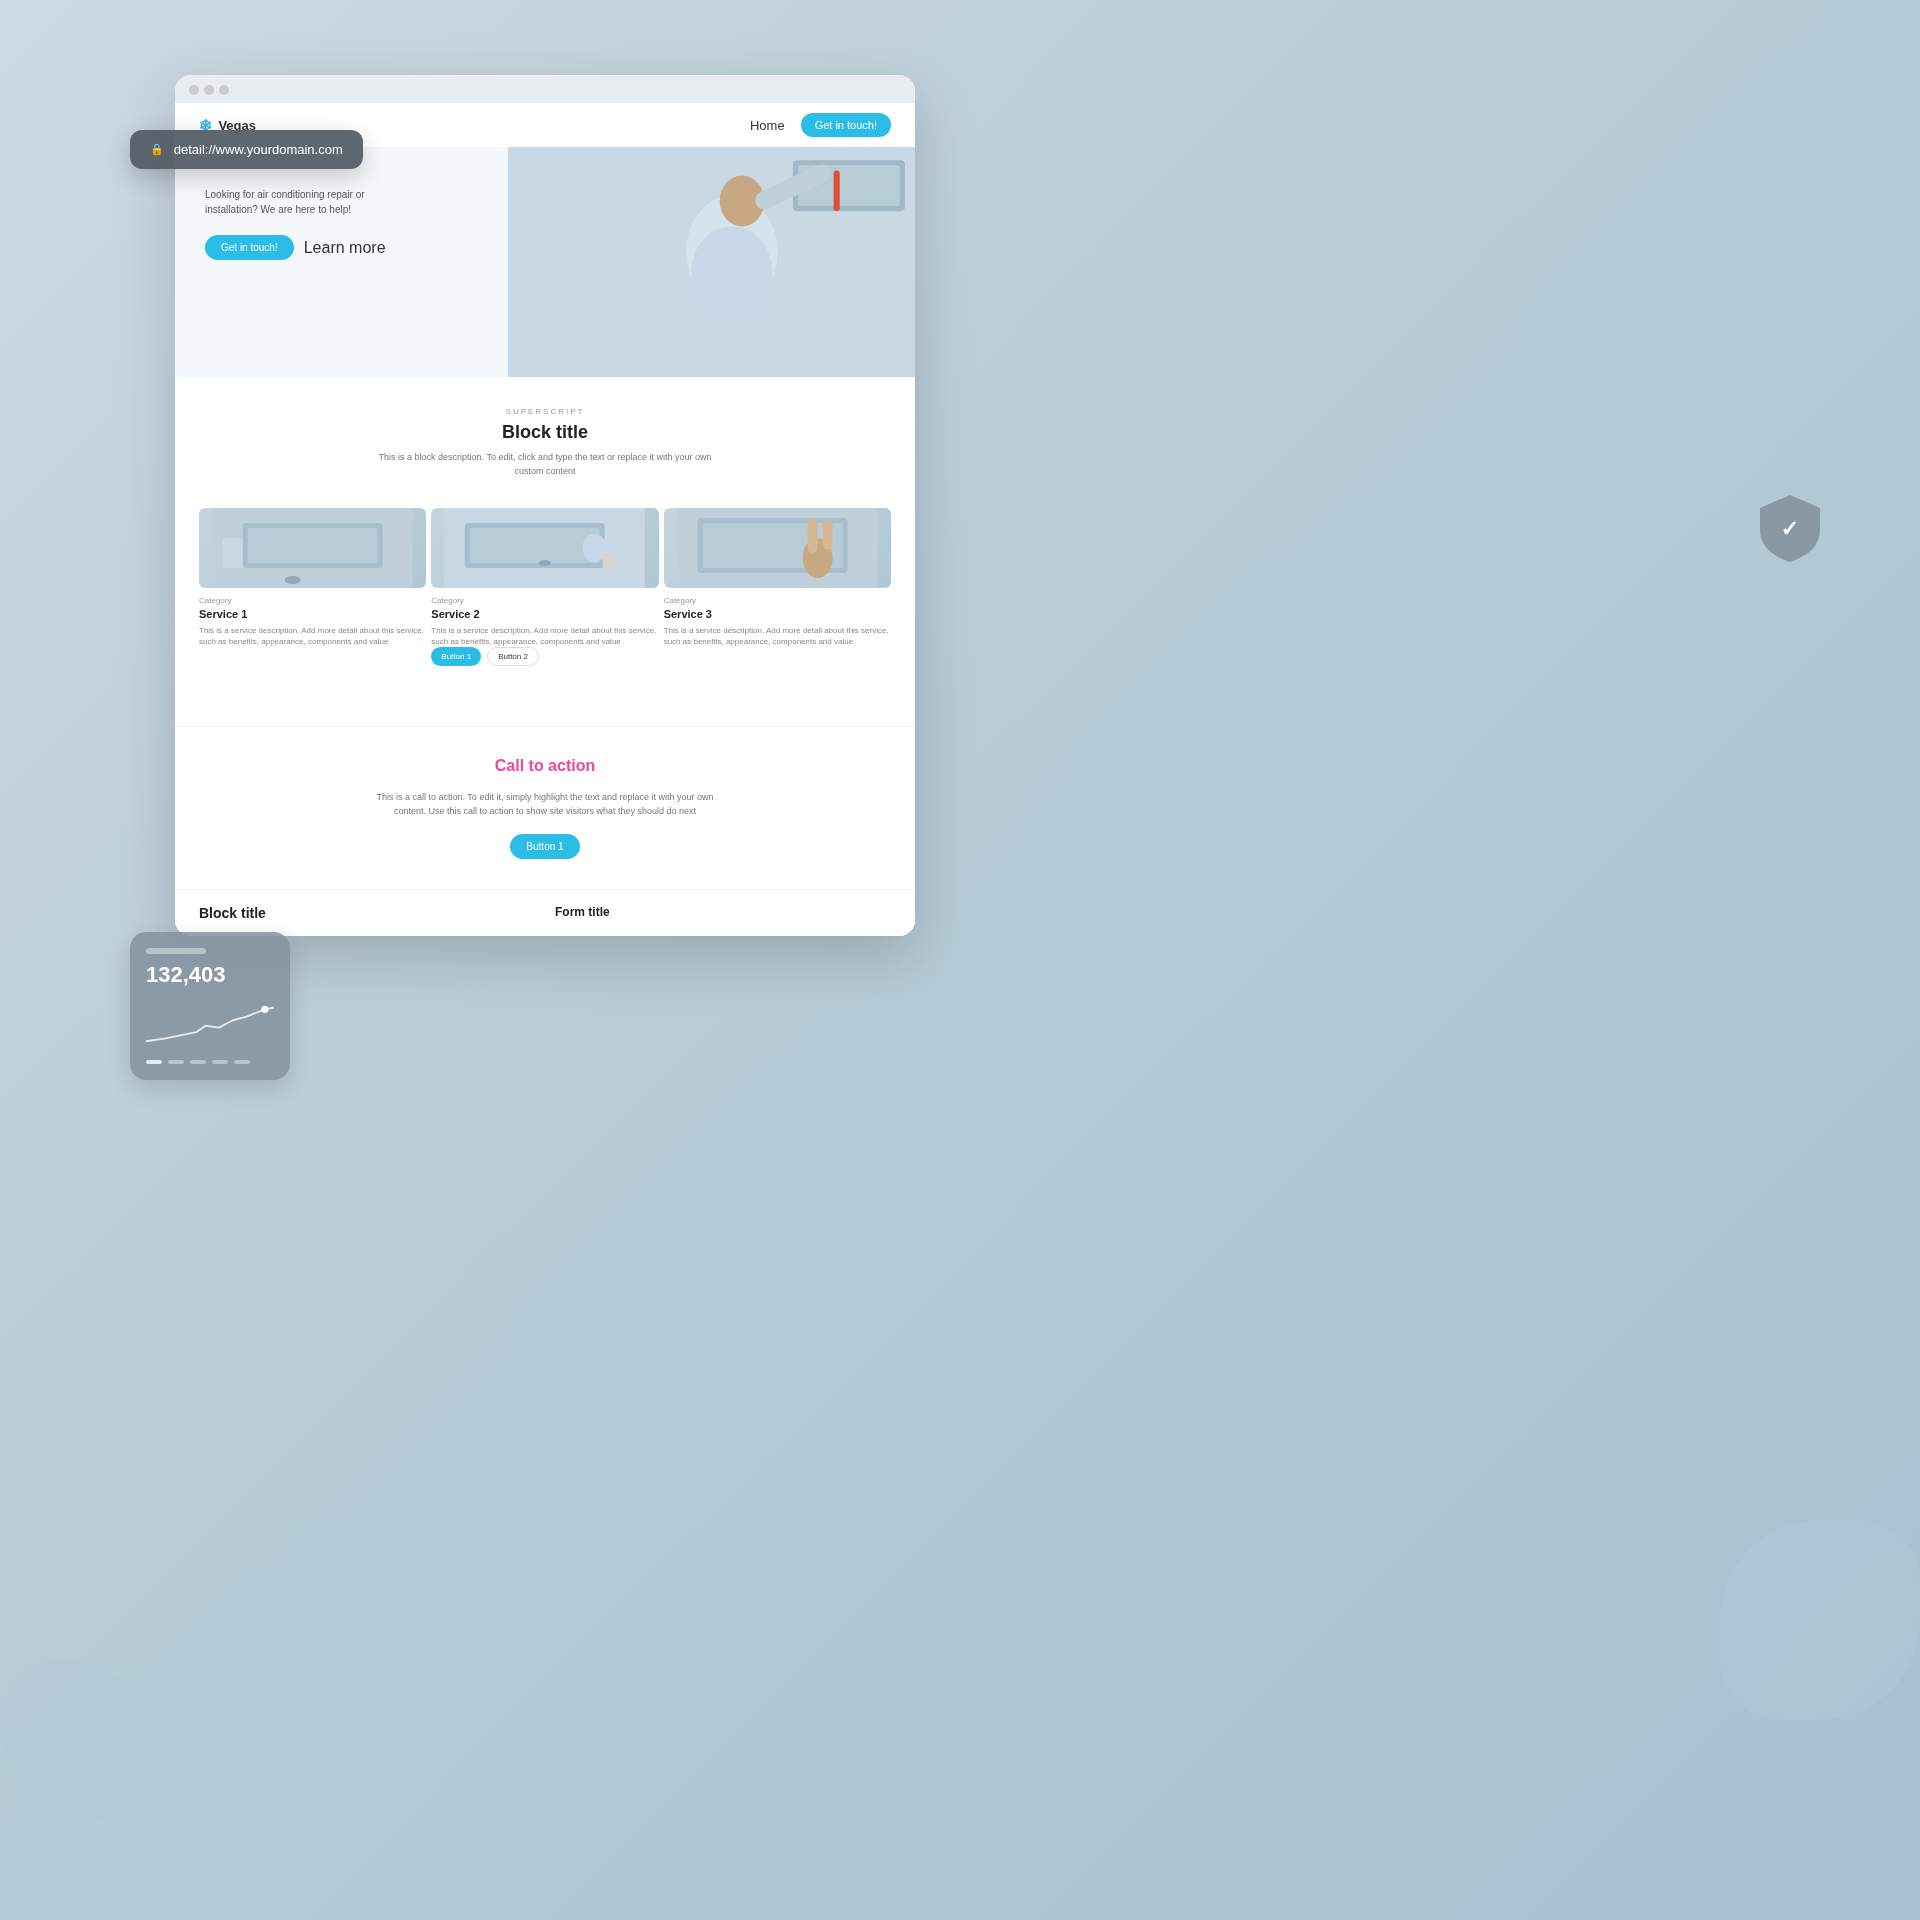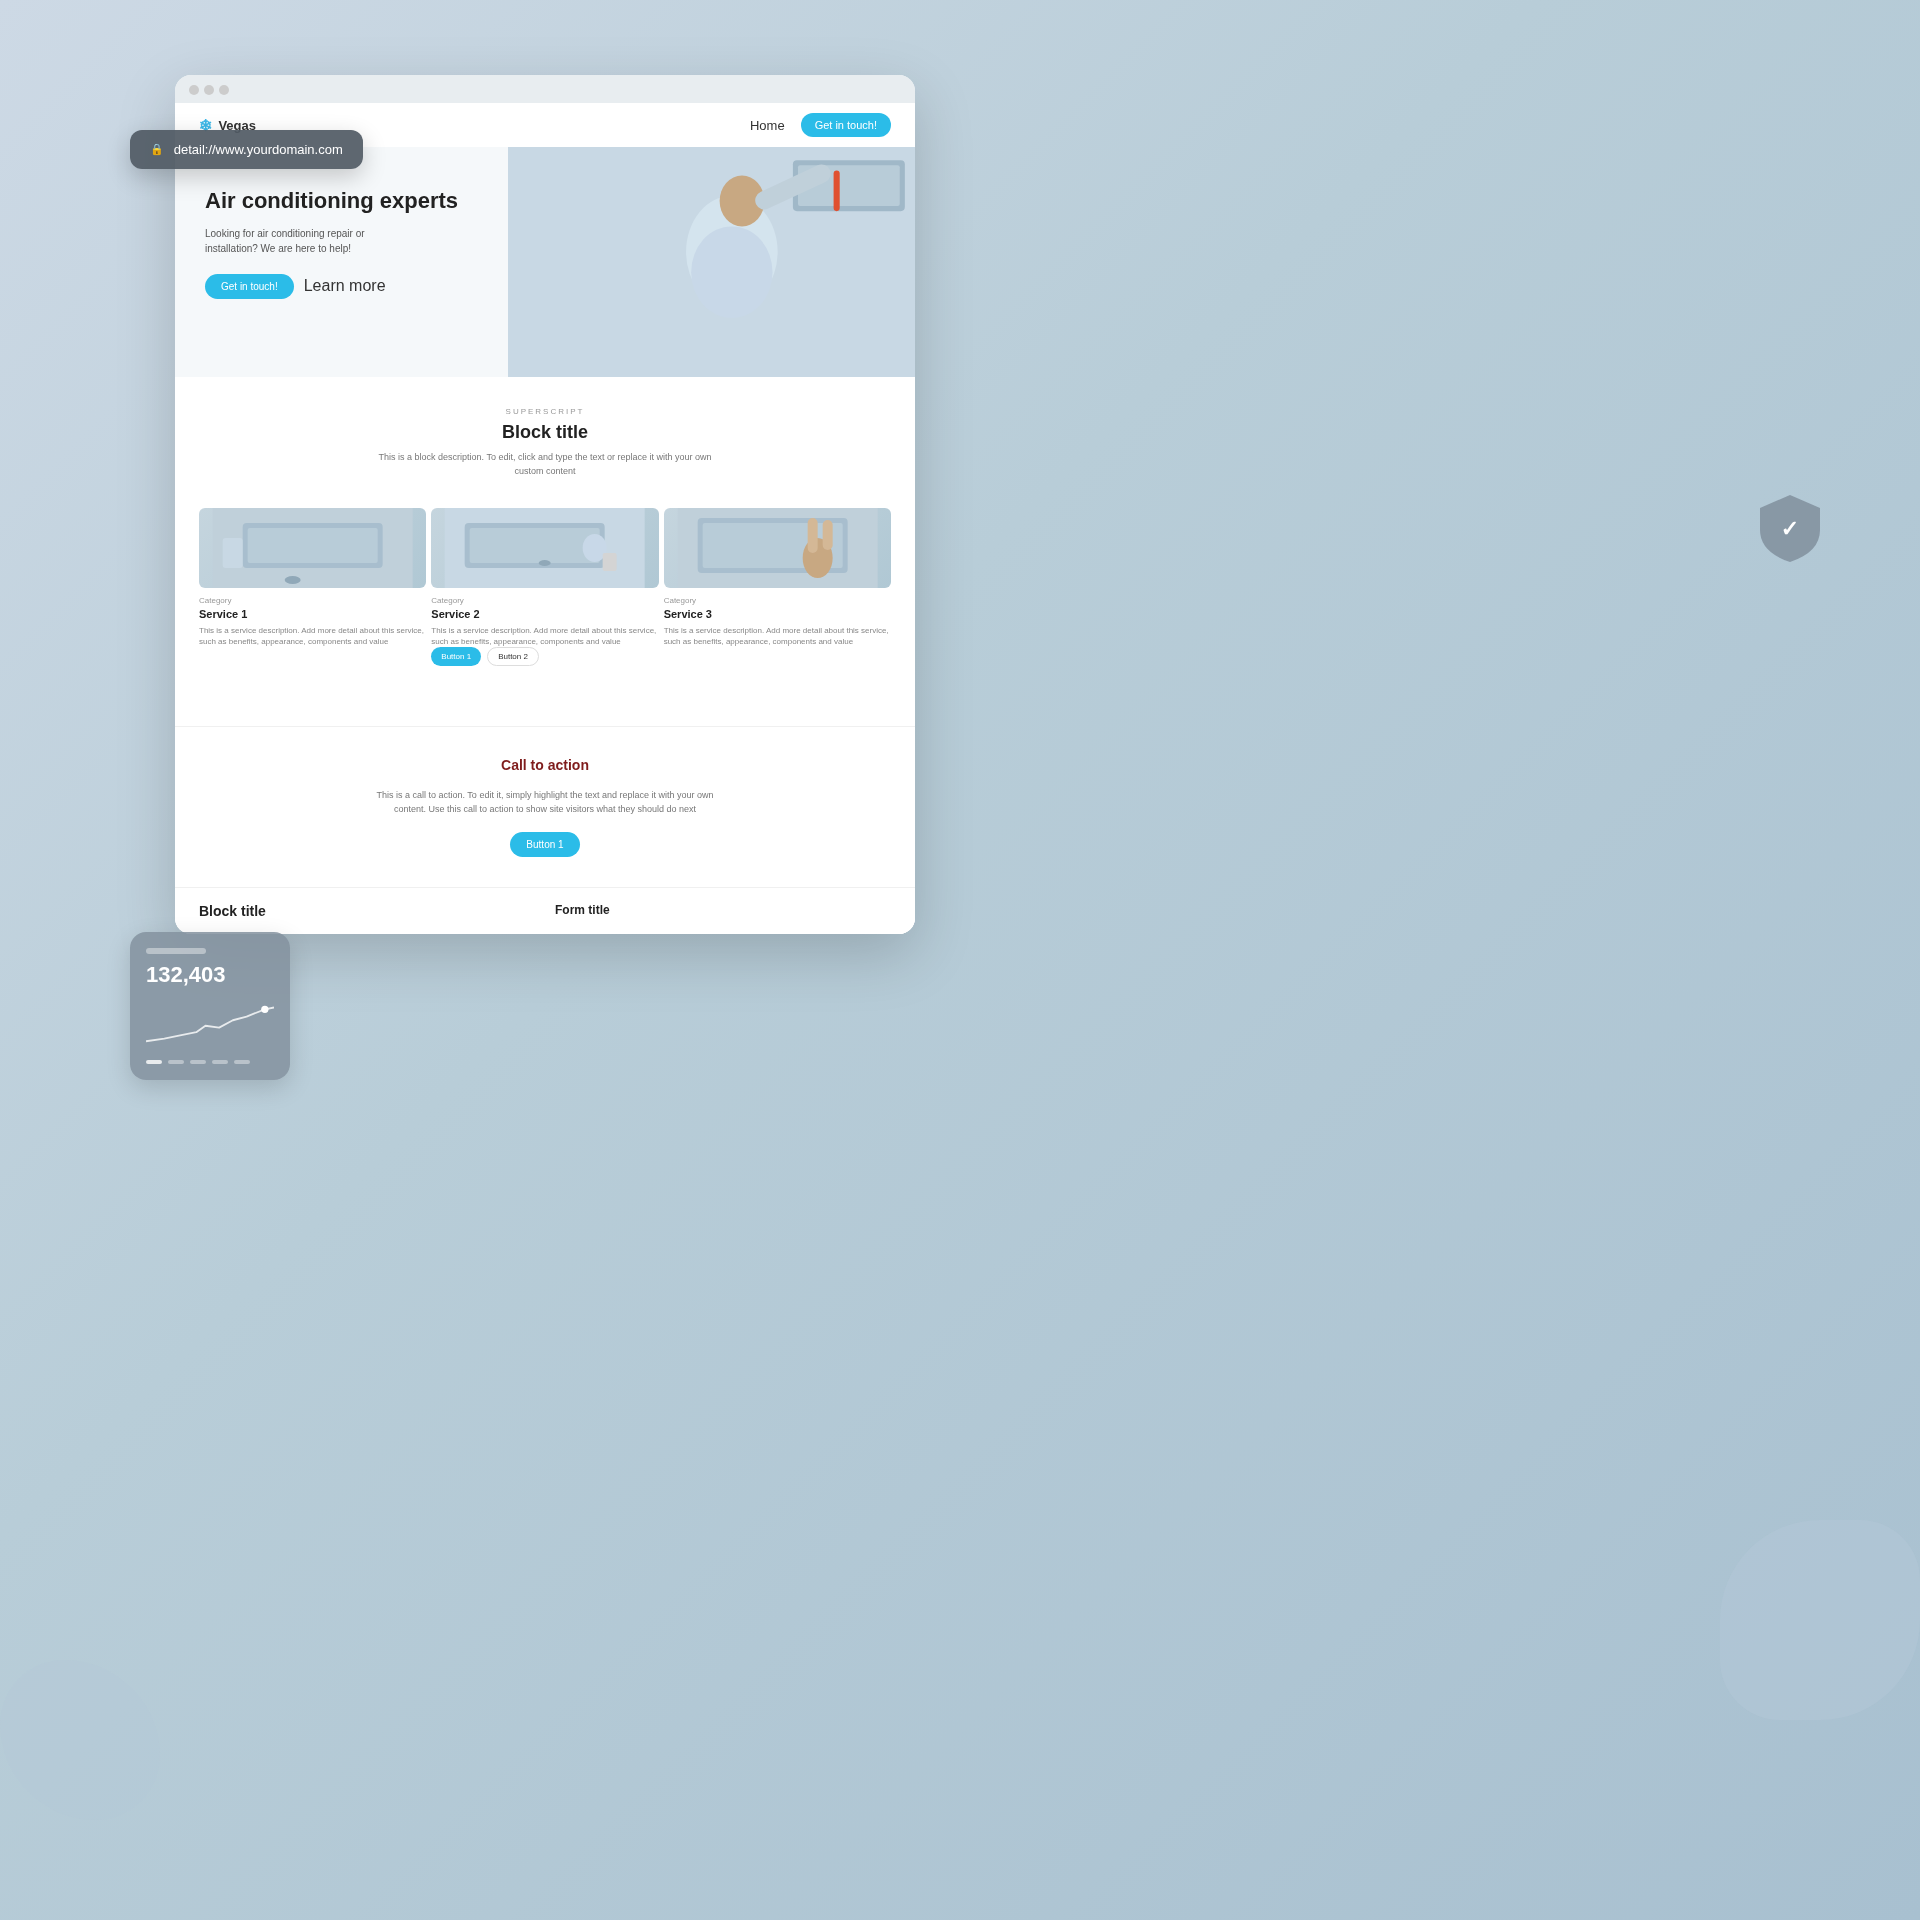--- a/index.html
+++ b/index.html
@@ -261,23 +261,23 @@
 
     
     .cta-section {
       text-align: center;
       padding: 30px 24px;
       background: white;
       border-top: 1px solid #f0f0f0;
     }
 
     .cta-title {
-      font-size: 14px;
+      font-size: 16px;
       font-weight: 700;
-      color: #7f1d1d;
+      color: #ec4899;
       margin-bottom: 10px;
     }
 
     .cta-desc {
       font-size: 9px;
       color: #777;
       line-height: 1.5;
       max-width: 360px;
       margin: 16px auto 16px;
     }
@@ -463,21 +463,20 @@
         <span>Vegas</span>
       </div>
       <div class="nav-links">
         <a class="nav-link" href="#">Home</a>
         <button class="nav-btn">Get in touch!</button>
       </div>
     </nav>
 
     <div class="hero">
       <div class="hero-content">
-        <h1 class="hero-title">Air conditioning experts</h1>
         <p class="hero-subtitle">Looking for air conditioning repair or installation? We are here to help!</p>
         <div class="hero-buttons">
           <button class="btn-primary">Get in touch!</button>
           <button class="btn-secondary">Learn more</button>
         </div>
       </div>
       <div class="hero-image">
         
         <svg width="100%" height="100%" viewBox="0 0 400 240" preserveAspectRatio="xMidYMid slice">
           <rect width="400" height="240" fill="#c8d8e4"></rect>

